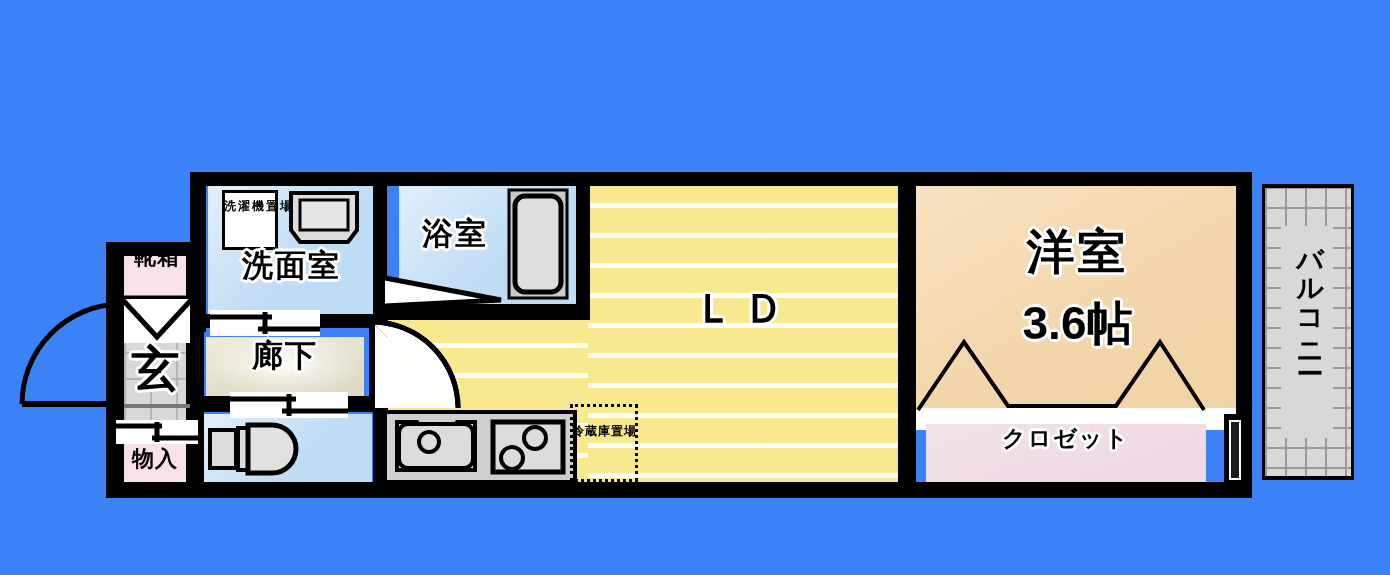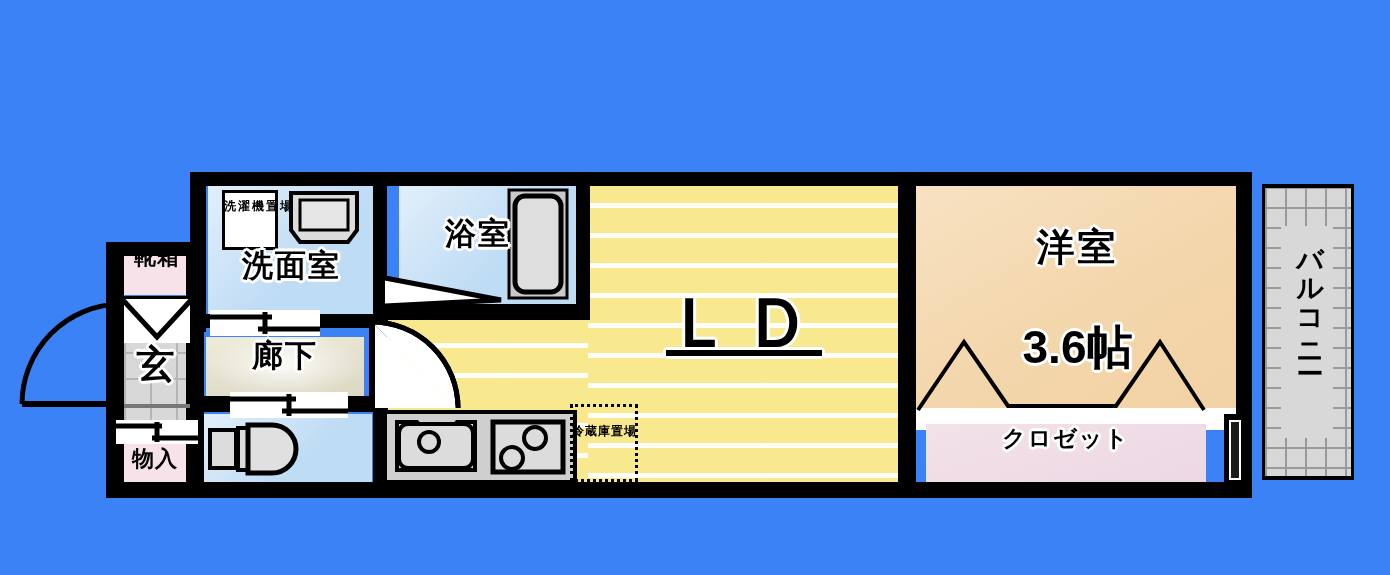--- a/index.html
+++ b/index.html
@@ -31,24 +31,24 @@
   .wall{position:absolute;background:#000000;}
 
   
   .lab{position:absolute;color:#000;font-weight:bold;white-space:nowrap;
        text-align:center;line-height:1.02;
        text-shadow:
          2px 0 0 #fff,-2px 0 0 #fff,0 2px 0 #fff,0 -2px 0 #fff,
          2px 2px 0 #fff,-2px 2px 0 #fff,2px -2px 0 #fff,-2px -2px 0 #fff,
          3px 0 0 #fff,-3px 0 0 #fff,0 3px 0 #fff,0 -3px 0 #fff;}
   .lab.plain{text-shadow:none;}
-  .lab-ld{font-size:68px;letter-spacing:10px;text-decoration:underline;}
+  .lab-ld{font-size:40px;letter-spacing:10px;}
   .lab-ld2{font-size:50px;letter-spacing:1px;}
-  .lab-room{font-size:38px;letter-spacing:3px;}
-  .lab-room2{font-size:46px;letter-spacing:0px;margin-top:24px;}
+  .lab-room{font-size:48px;letter-spacing:3px;}
+  .lab-room2{font-size:46px;letter-spacing:0px;}
   .lab-md{font-size:31px;letter-spacing:2px;}
   .lab-sm{font-size:27px;letter-spacing:2px;}
   .lab-xs{font-size:22px;letter-spacing:1px;}
   .lab-tiny{font-size:12px;letter-spacing:0px;line-height:1.18;}
   .lab-closet{font-size:23px;letter-spacing:2px;}
 
   
   .box-o{position:absolute;box-sizing:border-box;border:3px solid #000;background:#fff;}
   .dotted{position:absolute;box-sizing:border-box;
           border:3px dotted #000;background:transparent;}
@@ -239,21 +239,21 @@
   <div class="abs" style="left:1262px;top:184px;width:92px;height:4px;background:#000;"></div>
   <div class="abs" style="left:1262px;top:476px;width:92px;height:4px;background:#000;"></div>
 
   <div class="lab lab-ld" style="left:588px;top:288px;width:312px;">ＬＤ</div>
 
   <div class="lab lab-room" style="left:915px;top:228px;width:325px;">洋室</div>
   <div class="lab lab-room2" style="left:915px;top:300px;width:325px;">3.6帖</div>
 
   <div class="lab lab-closet" style="left:926px;top:427px;width:280px;">クロゼット</div>
 
-  <div class="lab lab-md" style="left:399px;top:218px;width:112px;margin-left:23px;">浴室</div>
+  <div class="lab lab-md" style="left:399px;top:218px;width:112px;">浴室</div>
 
   <div class="lab lab-md" style="left:206px;top:340px;width:158px;">廊下</div>
 
   <div class="lab lab-md" style="left:208px;top:250px;width:167px;">洗面室</div>
 
   <div class="lab lab-room" style="left:124px;top:345px;width:66px;">玄</div>
 
   <div class="lab plain lab-xs" style="left:122px;top:246px;width:70px;">靴箱</div>
   <div class="lab plain lab-xs" style="left:120px;top:448px;width:70px;">物入</div>
 

